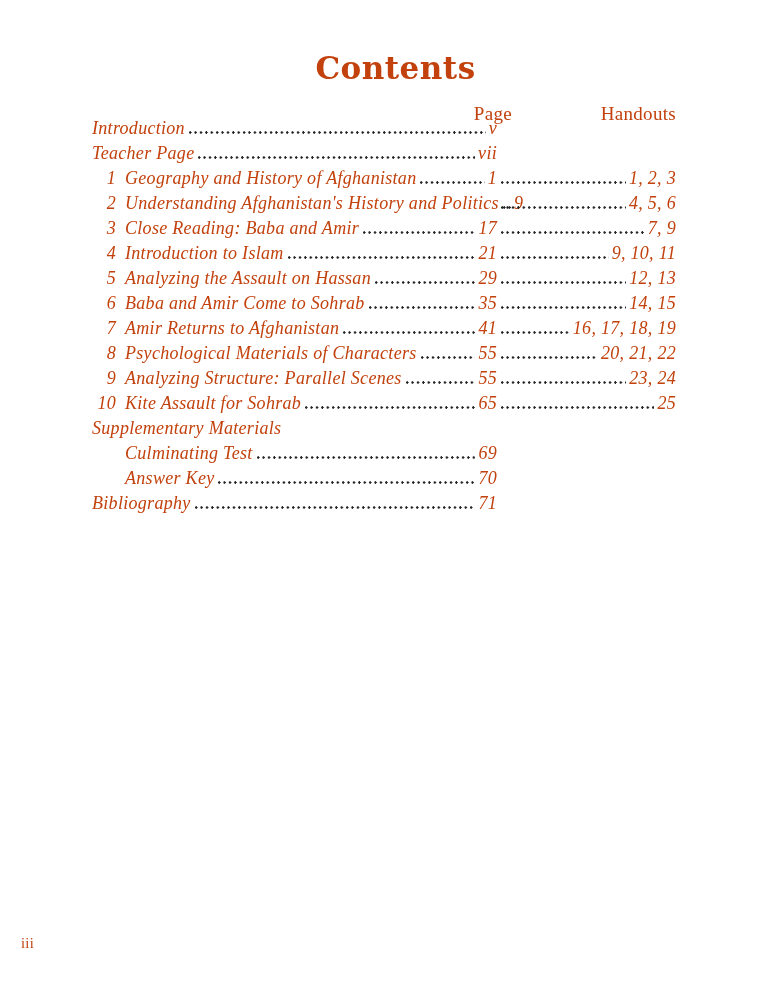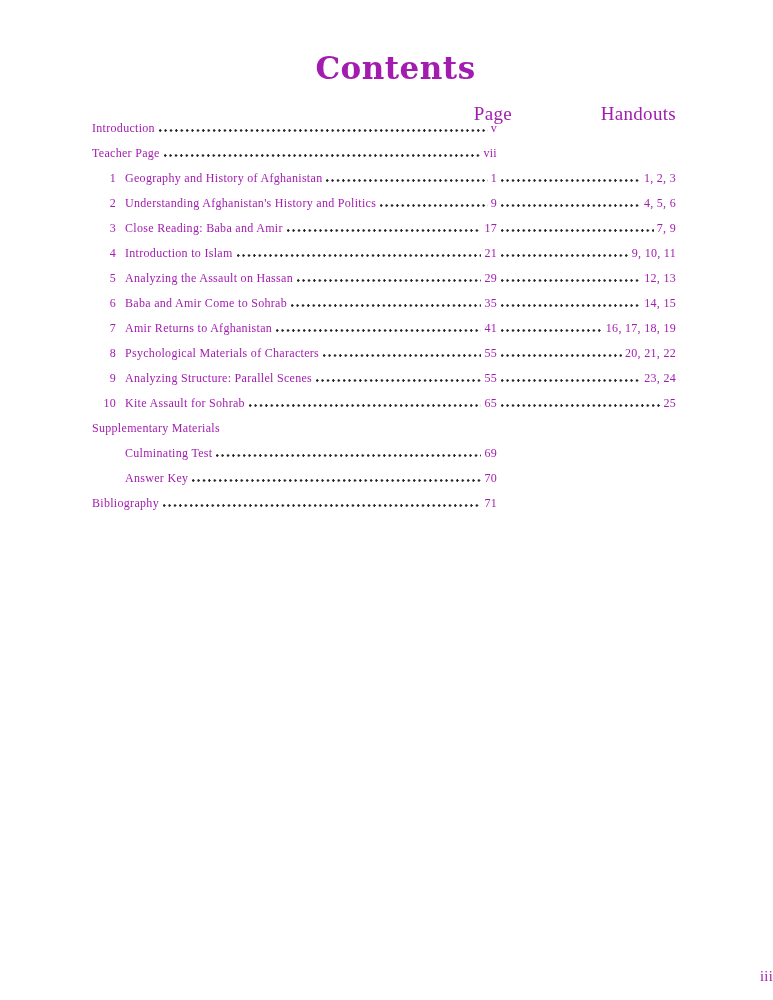--- a/index.html
+++ b/index.html
@@ -5,21 +5,21 @@
   html, body {
     margin: 0;
     padding: 0;
     background: #ffffff;
   }
   .page {
     position: relative;
     width: 773px;
     height: 1000px;
     background: #ffffff;
-    color: #a21caf;
+    color: #c2410c;
     font-family: "Liberation Serif", serif;
     overflow: hidden;
   }
   .content {
     position: absolute;
     left: 92px;
     top: 52px;
     width: 584px;
   }
   .doc-title {
@@ -37,25 +37,26 @@
     font-size: 19px;
     line-height: 15px;
     letter-spacing: 0.3px;
   }
   .col-page { position: absolute; right: 164px; }
   .col-handouts { position: absolute; right: 0; }
 
   .toc-row {
     display: flex;
     align-items: flex-start;
-    font-size: 12px;
+    font-size: 18px;
     line-height: 15px;
     letter-spacing: 0.3px;
     margin-bottom: 10px;
     white-space: nowrap;
+    font-style: italic;
   }
   .style-top:not(:first-child),
   .style-heading { margin-top: 5px; }
 
   .row-main {
     display: flex;
     align-items: baseline;
     flex: 0 0 405px;
     min-width: 0;
   }
@@ -83,26 +84,25 @@
     background-position: left bottom;
   }
   .page-num, .handouts { flex: 0 0 auto; }
 
   .footer-folio {
     position: absolute;
     top: 936px;
     left: 0;
     width: 100%;
     box-sizing: border-box;
-    padding-left: 11px;
-    text-align: right;
+    padding-left: 21px;
+    text-align: left;
     font-size: 14.5px;
     line-height: 15px;
     letter-spacing: 0.3px;
-    margin-top: 33px;
   }
 </style>
 </head>
 <body>
 
 <div class="page">
   <div class="content">
 
     <h1 class="doc-title">Contents</h1>
 

